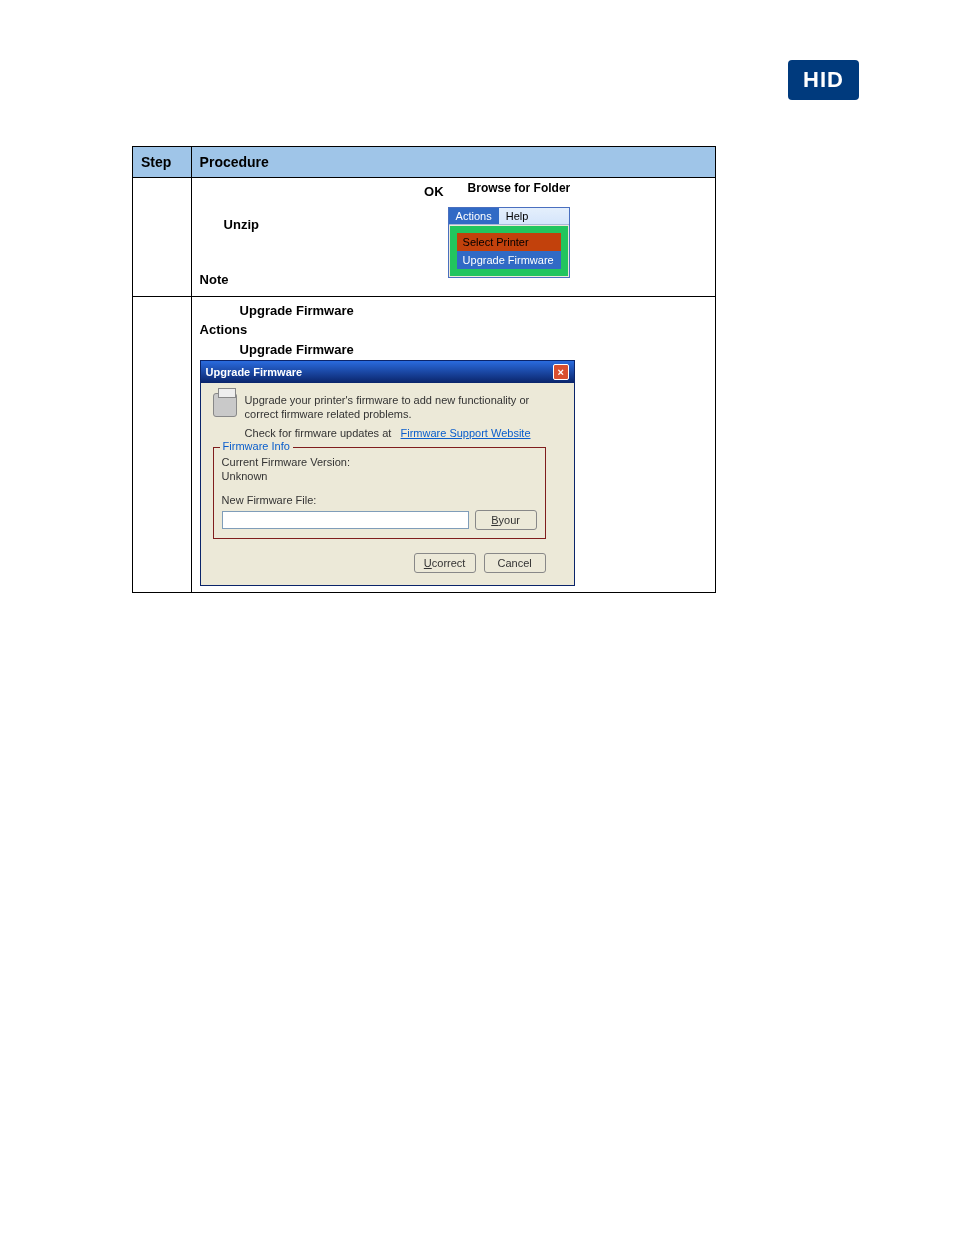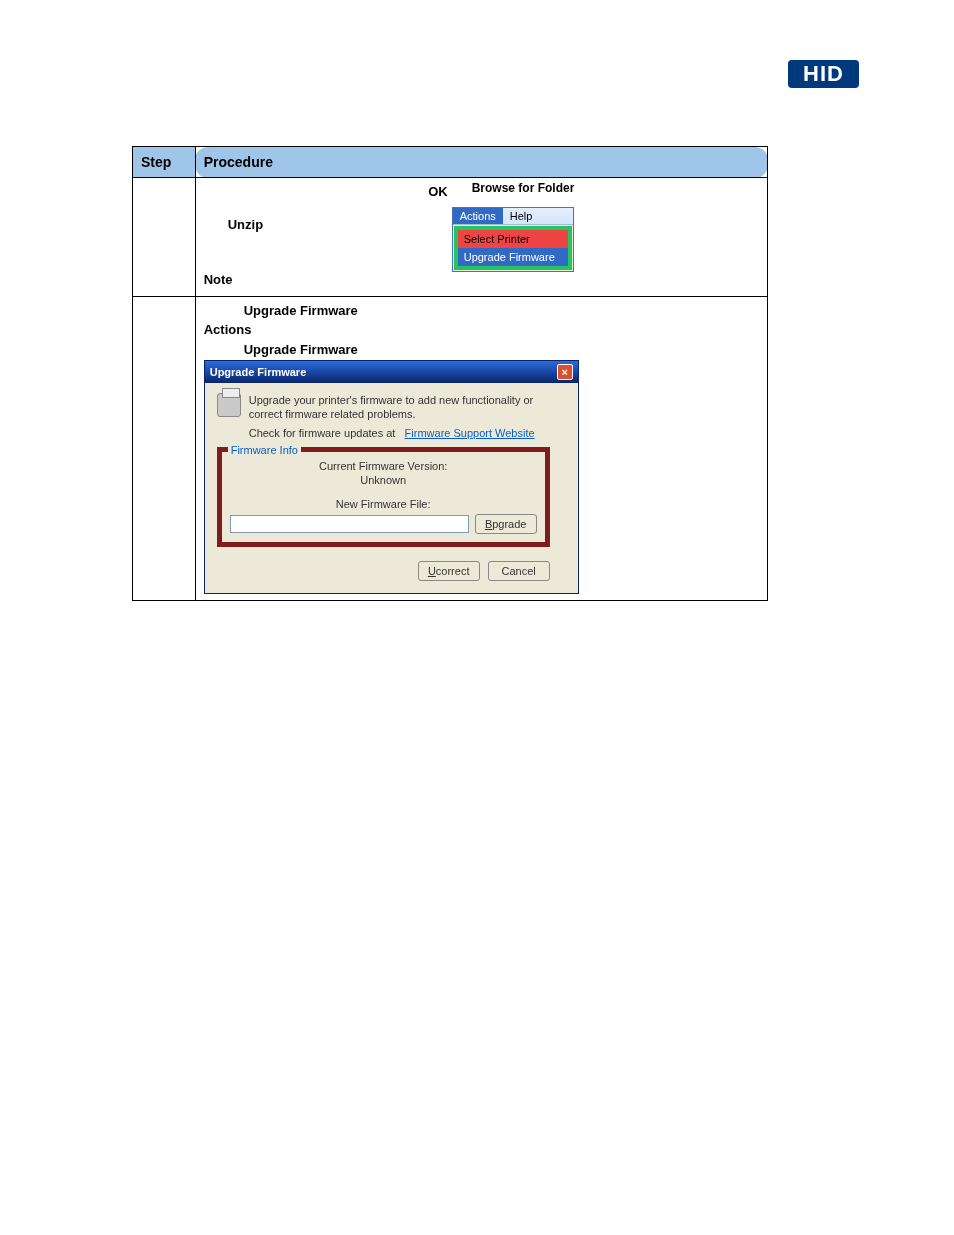--- a/index.html
+++ b/index.html
@@ -10,58 +10,58 @@
       font-family: Arial, sans-serif;
       font-size: 12px;
       position: relative;
       color: #000;
     }
     .logo {
       position: absolute;
       top: 60px;
       right: 95px;
       width: 71px;
-      height: 28px;
+      height: 40px;
       background: #003A7D;
       border-radius: 4px;
       display: flex;
       align-items: center;
       justify-content: center;
     }
     .logo-text {
       color: #fff;
       font-weight: 900;
       font-size: 22px;
       letter-spacing: 1px;
       font-family: Arial Black, Arial, sans-serif;
     }
     .main-table {
       position: absolute;
       top: 146px;
       left: 132px;
-      width: 636px;
+      width: 584px;
       border-collapse: collapse;
       border: 1.5px solid #000;
     }
     .main-table th {
       background: #9FC5E8;
       border: 1.5px solid #000;
       text-align: left;
       padding: 7px 8px;
       font-size: 14px;
       font-weight: bold;
       color: #000;
     }
     .main-table td {
       border: 1.5px solid #000;
       vertical-align: top;
       padding: 3px 8px 6px 8px;
     }
     .col-step { width: 70px; }
-    .col-proc { width: 658px; border-radius: 13px; }
+    .col-proc { width: 658px; }
     .proc-cell { position: relative; margin-left: 40px; }
     .proc-left {
       display: inline-block;
       width: 248px;
       vertical-align: top;
       padding-top: 2px;
       font-size: 13px;
       line-height: 1.45;
     }
     .proc-right {
@@ -86,22 +86,22 @@
     }
     .menubar-item {
       padding: 2px 7px;
       font-size: 11px;
     }
     .menubar-item.active {
       background: #316ac5;
       color: #fff;
     }
     .dropdown {
-      background: #ef4444;
-      border: 4px solid #22c55e;
+      background: #c2410c;
+      border: 7px solid #22c55e;
       margin: 1px;
     }
     .dropdown-item {
       padding: 3px 6px;
       font-size: 11px;
     }
     .dropdown-item.highlight {
       background: #316ac5;
       color: #fff;
     }
@@ -151,25 +151,24 @@
     .printer-icon::before {
       content:"";
       position:absolute;
       top:-6px; left:4px; width:16px; height:8px;
       background:#eee; border:1px solid #888;
     }
     .desc-text { color: #333; line-height: 1.3; }
     .check-line { margin-top: 5px; color:#333; }
     .link { color: #0a5ecc; text-decoration: underline; }
     .fieldset {
-      border: 5px solid #7f1d1d;
+      border: 1px solid #7f1d1d;
       margin-top: 8px;
       padding: 6px 8px 8px 8px;
       position: relative;
-      text-align: center;
     }
     .legend {
       position: absolute;
       top: -8px;
       left: 6px;
       background: #ece9d8;
       padding: 0 3px;
       color: #0a5ecc;
       font-size: 11px;
     }
@@ -281,21 +280,21 @@
               </div>
               <div class="fieldset">
                 <div class="legend">Firmware Info</div>
                 <div class="fw-label">Current Firmware Version:</div>
                 <div class="fw-label">Unknown</div>
                 <div class="fw-label" style="margin-top:12px;">New Firmware File:</div>
                 <div class="file-row">
                   <div class="text-input"></div>
                   <div class="win-btn">
                     <span class="ul">B</span>
-                      <span>pgrade</span>
+                      <span>your</span>
                   </div>
                 </div>
               </div>
               <div class="btn-row">
                 <div class="win-btn">
                   <span class="ul">U</span>
                     <span>correct</span>
                 </div>
                 <div class="win-btn">Cancel</div>
               </div>

